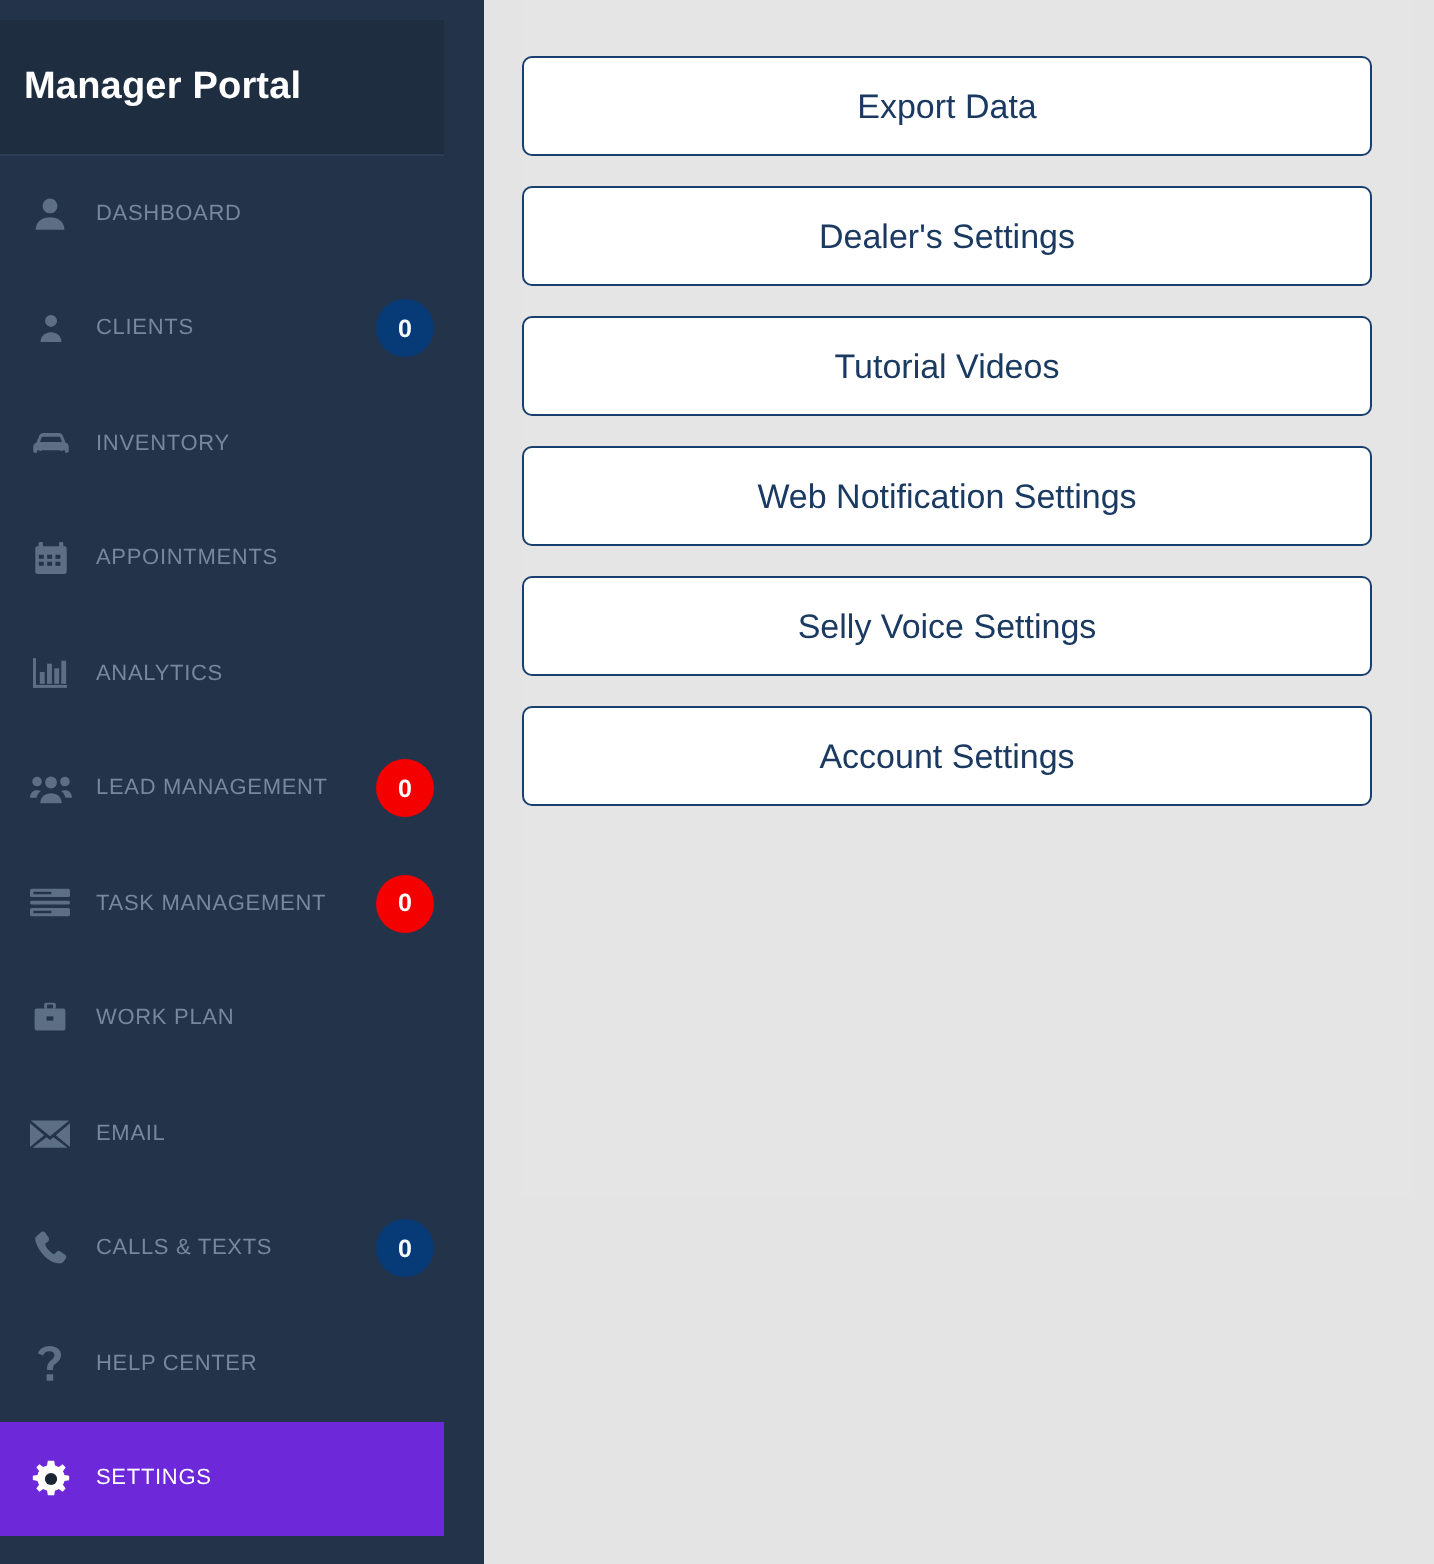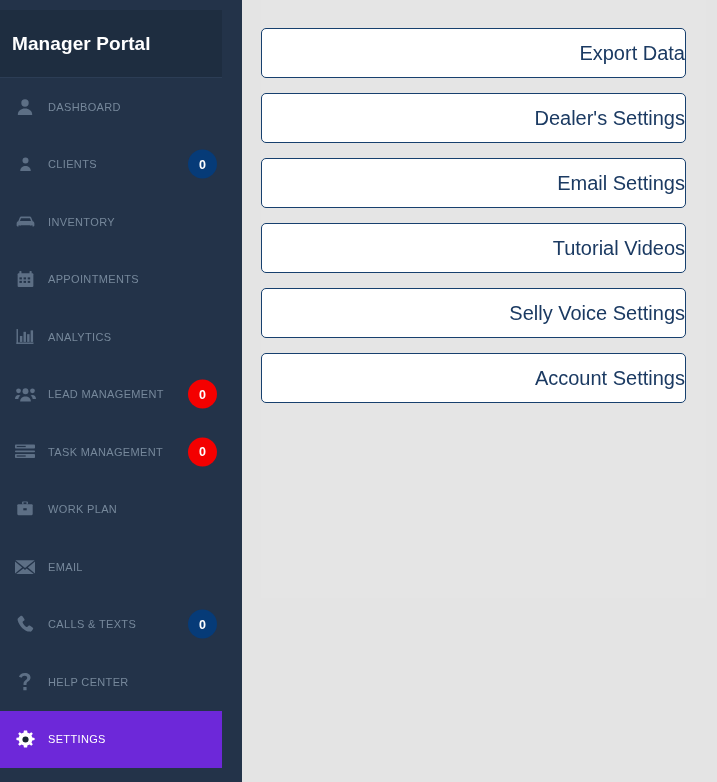--- a/index.html
+++ b/index.html
@@ -129,23 +129,23 @@
   .btn {
     display: block;
     width: 425px;
     height: 50px;
     margin: 0 0 15px 0;
     background: #ffffff;
     border: 1.5px solid #17406e;
     border-radius: 5px;
     color: #1b3a62;
     font-family: "Liberation Sans", sans-serif;
-    font-size: 20px;
+    font-size: 17px;
     line-height: 1;
-    text-align: right;
+    text-align: center;
     cursor: pointer;
     outline: none;
   }
   .btn.primary {
     background: #05306b;
     border-color: #05306b;
     color: #ffffff;
   }
 </style>
 </head>
@@ -299,20 +299,20 @@
           </div>
         </div>
 
     </div>
   </nav>
 
   <main id="main">
     <div class="content-panel" id="btn-list">
         <button class="btn">Export Data</button>
         <button class="btn">Dealer's Settings</button>
-        <button class="btn">Email Settings</button>
         <button class="btn">Tutorial Videos</button>
+        <button class="btn">Web Notification Settings</button>
         <button class="btn">Selly Voice Settings</button>
         <button class="btn">Account Settings</button>
       </div>
   </main>
 
 </div>
 
 </body></html>

